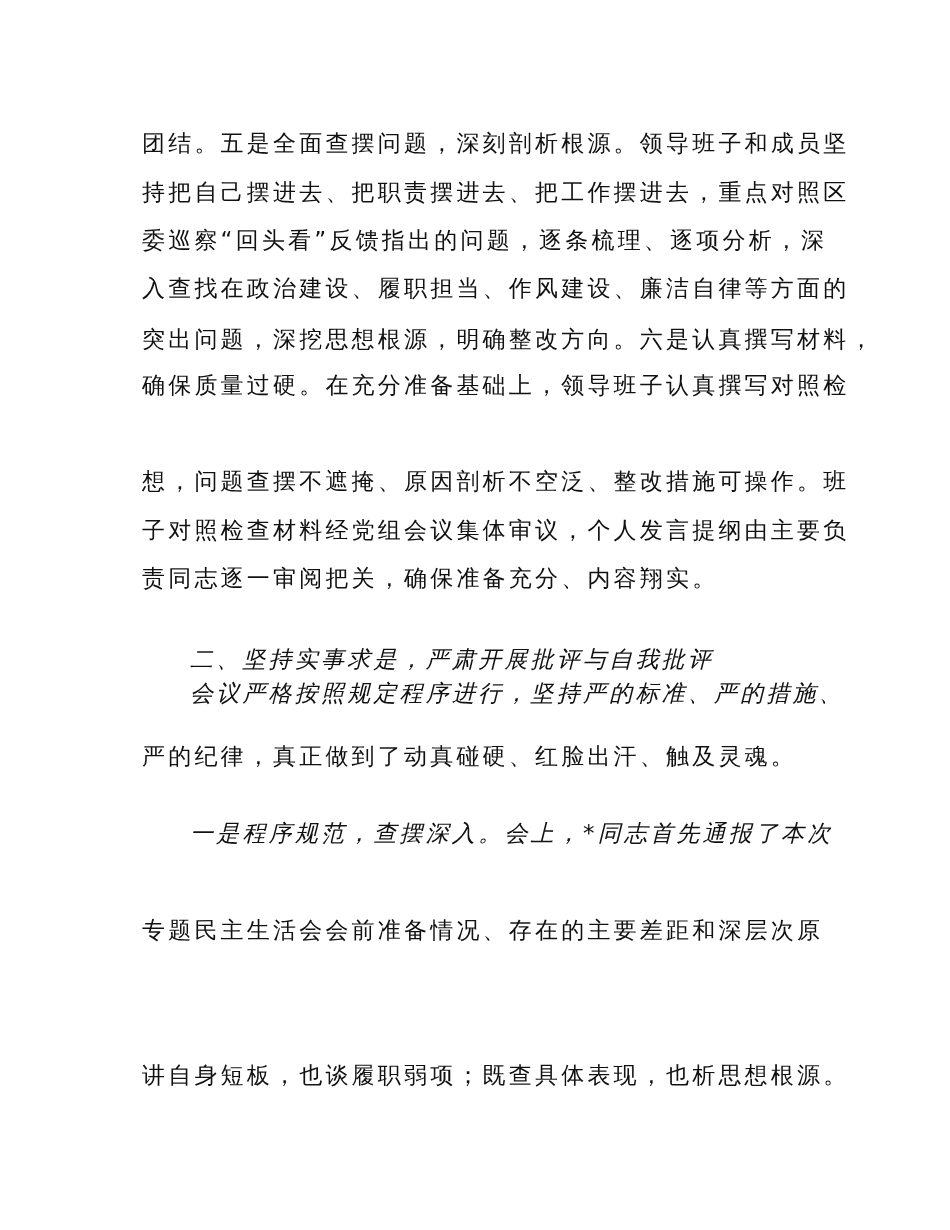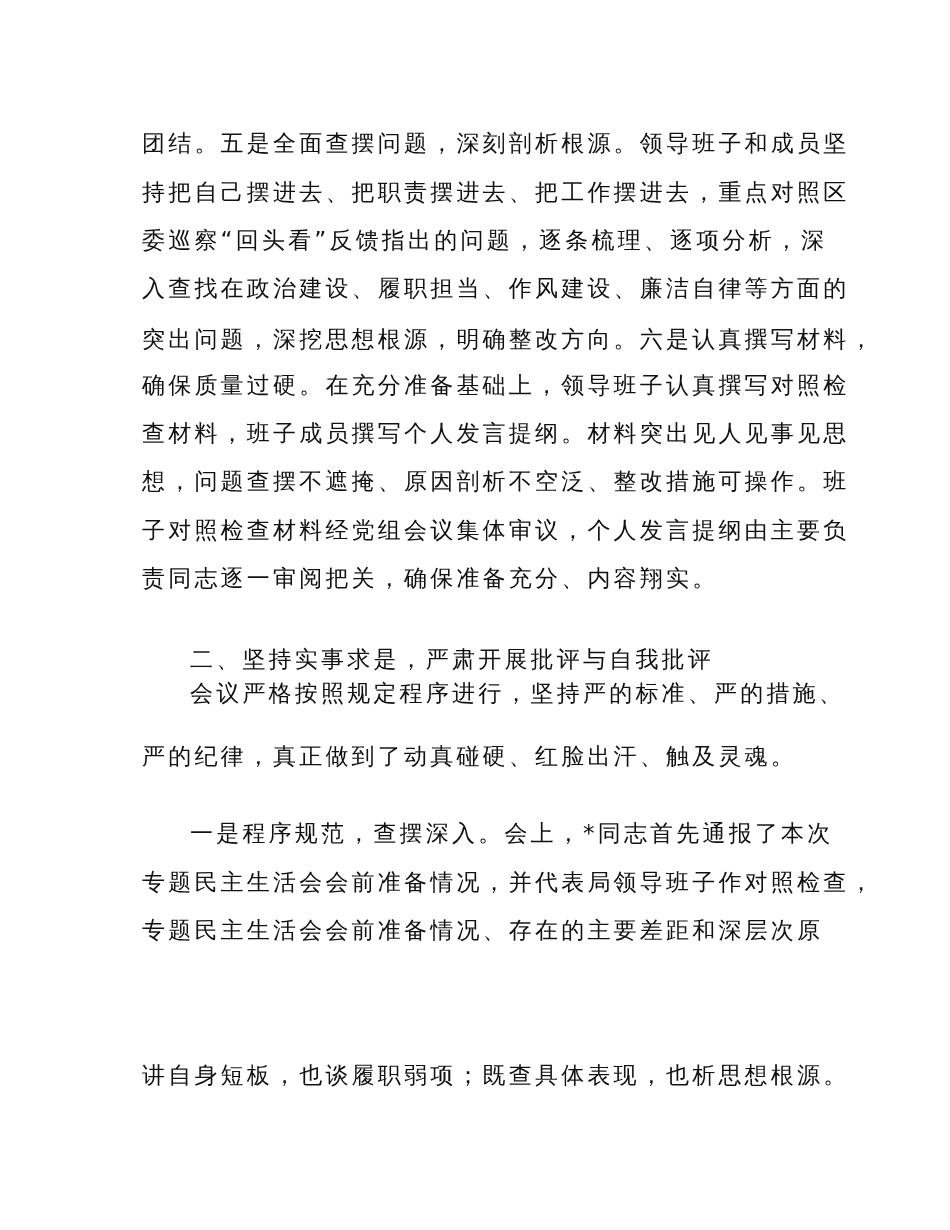--- a/index.html
+++ b/index.html
@@ -1,36 +1,34 @@
 <!DOCTYPE html>
 <html><head>
   <meta charset="utf-8">
   <style>
     html, body { margin: 0; padding: 0; background: #ffffff; }
     body { width: 950px; height: 1230px; position: relative; overflow: hidden;
       font-family: "DejaVu Sans", "Liberation Sans", sans-serif; color: #111; }
     .page { position: absolute; left: 0; top: 0; width: 950px; height: 1230px; background: #fff; }
     .line { position: absolute; left: 142px; width: 680px; font-size: 23px; line-height: 30px;
       white-space: nowrap; letter-spacing: 3.2px; }
-    .indent { left: 190px; }
+    .indent { left: 190px; font-style: italic; }
   </style>
 </head>
 <body>
 
 <div class="page">
   <div class="line" style="top:128px">团结。五是全面查摆问题，深刻剖析根源。领导班子和成员坚</div>
   <div class="line" style="top:177px">持把自己摆进去、把职责摆进去、把工作摆进去，重点对照区</div>
   <div class="line" style="top:225px">委巡察“回头看”反馈指出的问题，逐条梳理、逐项分析，深</div>
   <div class="line" style="top:273px">入查找在政治建设、履职担当、作风建设、廉洁自律等方面的</div>
   <div class="line" style="top:324px">突出问题，深挖思想根源，明确整改方向。六是认真撰写材料，</div>
   <div class="line" style="top:370px">确保质量过硬。在充分准备基础上，领导班子认真撰写对照检</div>
-  <div class="line" style="top:418px">查材料，班子成员撰写个人发言提纲。材料突出见人见事见思</div>
   <div class="line" style="top:466px">想，问题查摆不遮掩、原因剖析不空泛、整改措施可操作。班</div>
   <div class="line" style="top:515px">子对照检查材料经党组会议集体审议，个人发言提纲由主要负</div>
   <div class="line" style="top:563px">责同志逐一审阅把关，确保准备充分、内容翔实。</div>
   <div class="line indent" style="top:644px">二、坚持实事求是，严肃开展批评与自我批评</div>
   <div class="line indent" style="top:678px">会议严格按照规定程序进行，坚持严的标准、严的措施、</div>
   <div class="line" style="top:741px">严的纪律，真正做到了动真碰硬、红脸出汗、触及灵魂。</div>
   <div class="line indent" style="top:818px">一是程序规范，查摆深入。会上，*同志首先通报了本次</div>
-  <div class="line" style="top:867px">专题民主生活会会前准备情况，并代表局领导班子作对照检查，</div>
   <div class="line" style="top:915px">专题民主生活会会前准备情况、存在的主要差距和深层次原</div>
   <div class="line" style="top:1060px">讲自身短板，也谈履职弱项；既查具体表现，也析思想根源。</div>
 </div>
 
 </body></html>

